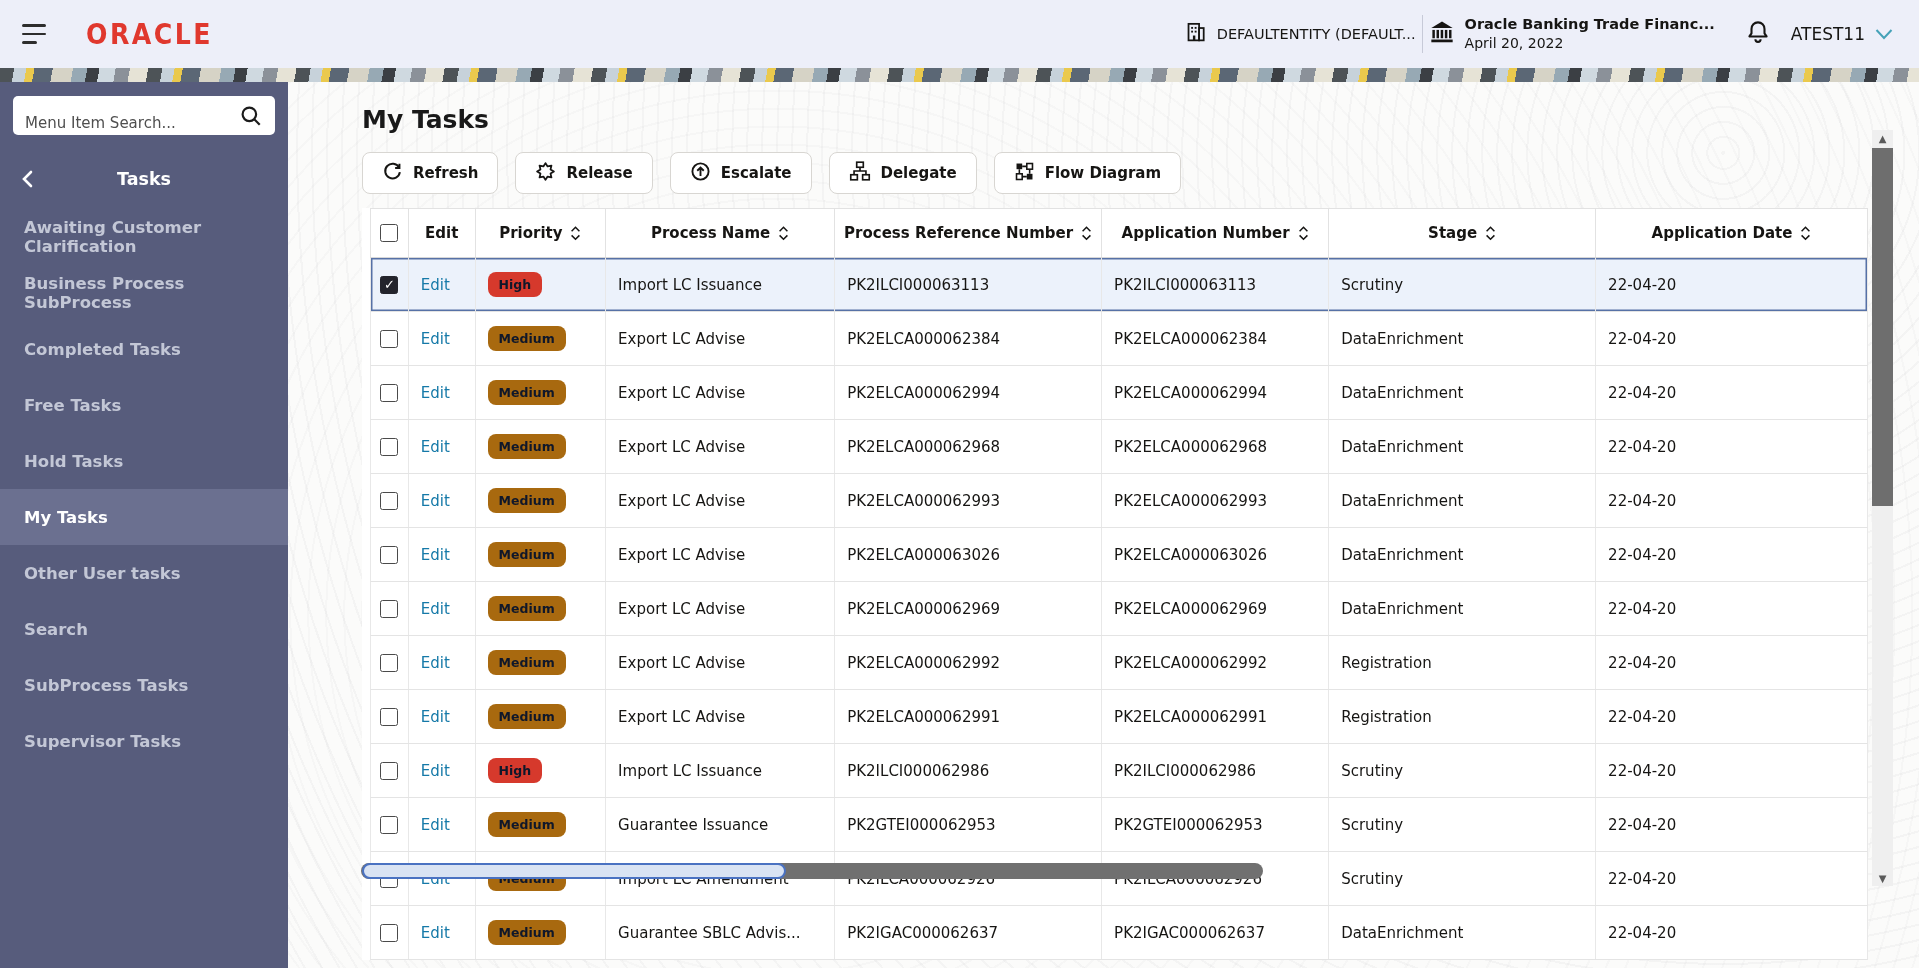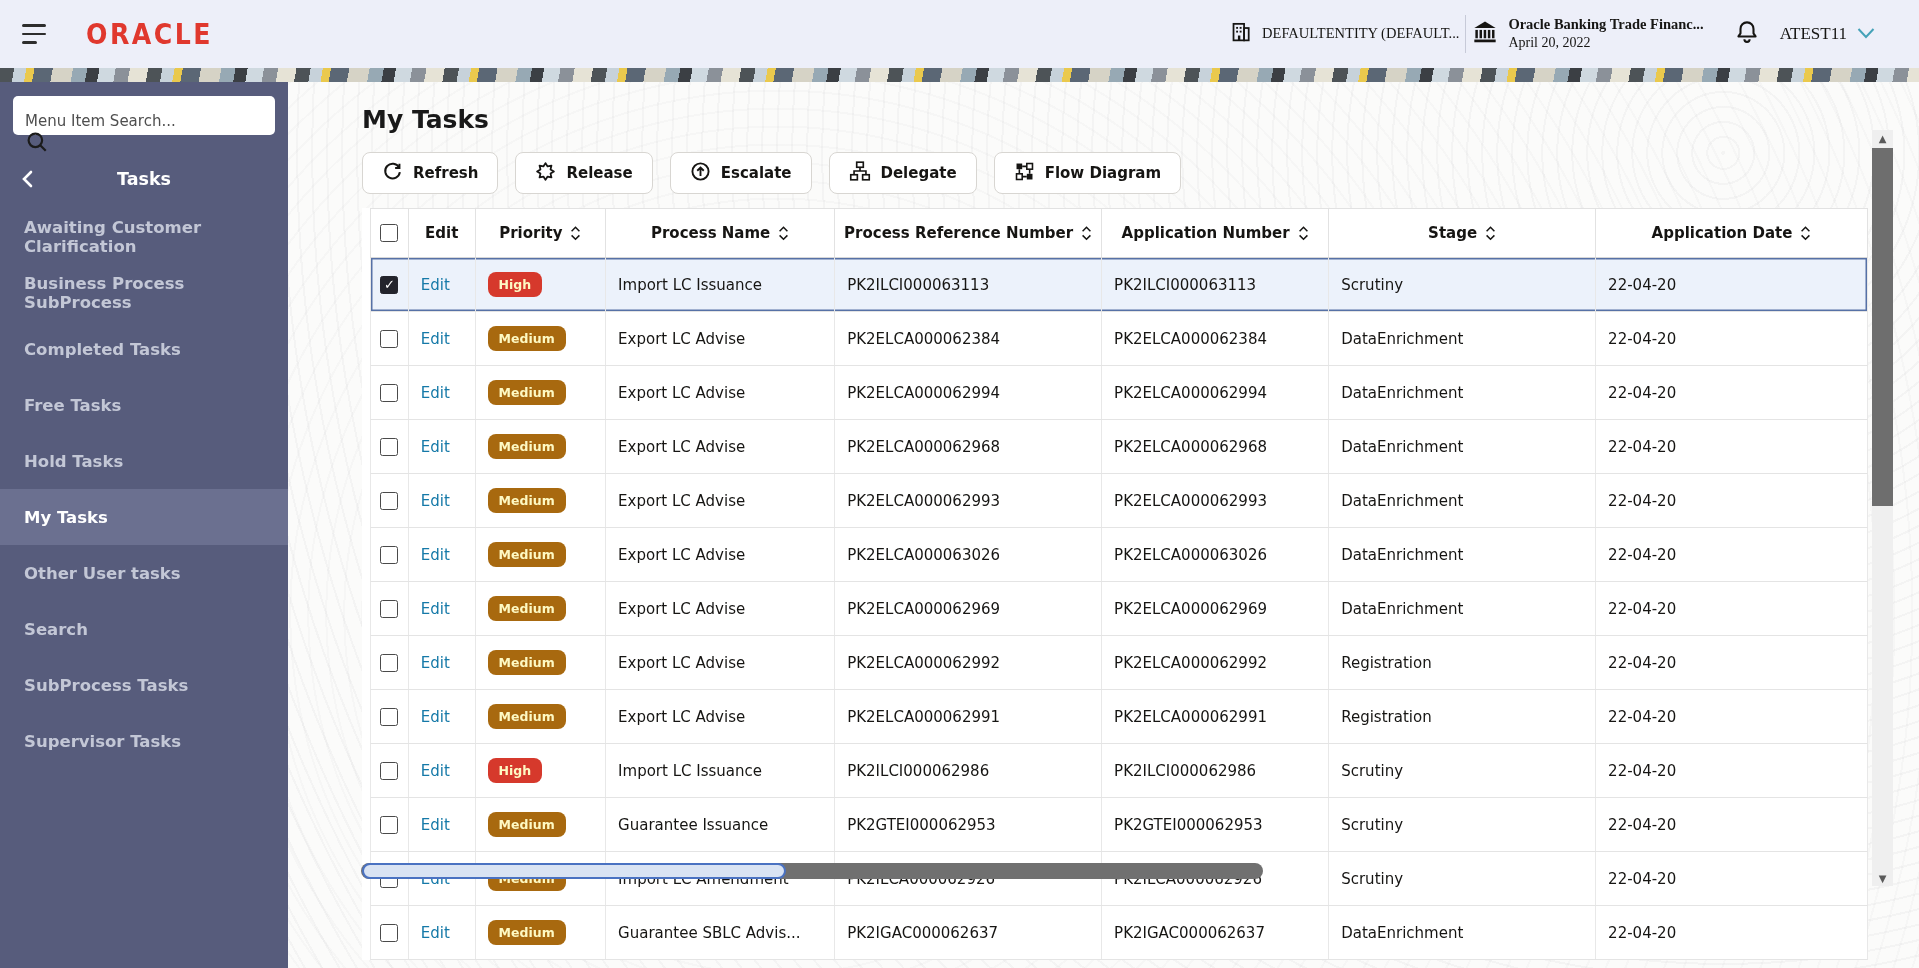--- a/index.html
+++ b/index.html
@@ -7,39 +7,39 @@
   body { font-family:"DejaVu Sans","Liberation Sans",sans-serif; color:#161513; background:#fcfcfc; position:relative; }
 
   
   .top-header { position:absolute; top:0; left:0; width:1919px; height:68px; background:#edeff9; display:flex; align-items:center; z-index:5; }
   .hamburger { width:26px; height:20px; margin-left:22px; display:flex; flex-direction:column; justify-content:space-between; cursor:pointer; }
   .hamburger span { display:block; height:2.6px; background:#2d2d2d; border-radius:2px; }
   .hamburger span:nth-child(1){ width:24px; }
   .hamburger span:nth-child(2){ width:24px; }
   .hamburger span:nth-child(3){ width:15px; }
   .logo { margin-left:38px; font-size:28px; font-weight:800; letter-spacing:2.5px; color:#e0382e; font-stretch:condensed; }
-  .hdr-right { margin-left:auto; display:flex; align-items:center; padding-right:44px; gap:6px;font-family:Liberation Serif, serif; }
+  .hdr-right { margin-left:auto; display:flex; align-items:center; padding-right:26px; gap:6px; }
   .hdr-item { display:flex; align-items:center; gap:10px; font-size:14.5px; }
   .hdr-divider { width:1px; height:38px; background:#c7cad8; }
   .branch-text { display:flex; flex-direction:column; line-height:1.35; }
   .branch-line1 { font-weight:600; font-size:14.5px; }
   .branch-line2 { font-size:14px; }
   .bell-wrap { margin-left:24px; margin-right:14px; display:flex; align-items:center; cursor:pointer; }
   .user-wrap { display:flex; align-items:center; gap:10px; font-size:17px; cursor:pointer; }
 
   
   .deco-band { position:absolute; top:68px; left:0; width:1919px; height:14px; z-index:4;
     background:repeating-linear-gradient(100deg,
       #4d5357 0 14px, #c7d2da 14px 26px, #eac94d 26px 34px, #5b6775 34px 52px,
       #d6d3c6 52px 72px, #97a9b4 72px 86px, #3b3f44 86px 98px, #cfd9e0 98px 114px,
       #8b9199 114px 128px, #e6e3d6 128px 146px); }
 
   
   .sidebar { position:absolute; top:82px; left:0; width:288px; height:886px; background:#575c7c; z-index:3; }
-  .search-box { margin:14px 13px 0 13px; height:39px; background:#ffffff; border-radius:5px; display:flex; align-items:flex-start; padding:16px 12px;flex-direction:column; }
+  .search-box { margin:14px 13px 0 13px; height:39px; background:#ffffff; border-radius:5px; display:flex; align-items:flex-end; padding:3px 12px; }
   .search-box input { flex:1; border:none; outline:none; font-size:15px; color:#3c3c3c; background:transparent; font-family:inherit; }
   .search-box input::placeholder { color:#4f4f4f; }
   .tasks-header { margin-top:26px; height:36px; display:flex; align-items:center; position:relative; }
   .back-chevron { position:absolute; left:20px; display:flex; cursor:pointer; }
   .tasks-title { width:100%; text-align:center; color:#ffffff; font-size:17.5px; font-weight:700; }
   .side-list { margin-top:12px; }
   .side-item { height:56px; display:flex; align-items:center; padding-left:24px; color:#c3c7d6; font-size:16.5px; font-weight:600; cursor:pointer; }
   .side-item.active { background:#6b7090; color:#ffffff; }
 
   
@@ -71,21 +71,21 @@
   .c4 { width:268px; }
   .c5 { width:228px; }
   .c6 { width:268px; }
   .c7 { width:272px;align-items:center; }
 
   .checkbox { width:18px; height:18px; border:1.6px solid #4a4a4a; border-radius:2.5px; background:#ffffff; cursor:pointer; display:flex; align-items:center; justify-content:center; }
   .checkbox.checked { background:#23242c; border-color:#23242c; }
   .checkbox.checked::after { content:"✓"; color:#ffffff; font-size:13px; font-weight:700; line-height:1; }
 
   .edit-link { color:#1579a8; cursor:pointer; }
-  .badge { display:inline-block; color:#fef9c3; font-size:12.5px; font-weight:700; padding:5px 11px; border-radius:8px; line-height:1.2; }
+  .badge { display:inline-block; color:#0f172a; font-size:12.5px; font-weight:700; padding:5px 11px; border-radius:8px; line-height:1.2; }
 
   .sort-icon { display:flex; flex-direction:column; align-items:center; line-height:0; }
 
   
   .vscroll { position:absolute; top:130px; right:26px; width:21px; height:756px; background:#efefef; z-index:6; display:flex; flex-direction:column; align-items:center; }
   .vscroll .arrow { height:16px; display:flex; align-items:center; justify-content:center; color:#5a5a5a; font-size:10px; }
   .vthumb { width:21px; height:358px; background:#6e6e6e; margin-top:2px; cursor:grab; }
   .vscroll .arrow.down { margin-top:auto; }
   .hscroll { position:absolute; left:361px; top:863px; width:902px; height:16px; background:#707070; border-radius:8px; z-index:6; }
   .hthumb { position:absolute; left:1px; top:0px; width:424px; height:16px; background:#d9e3f3; border:2.5px solid #4a72c2; border-radius:8px; cursor:grab; }

